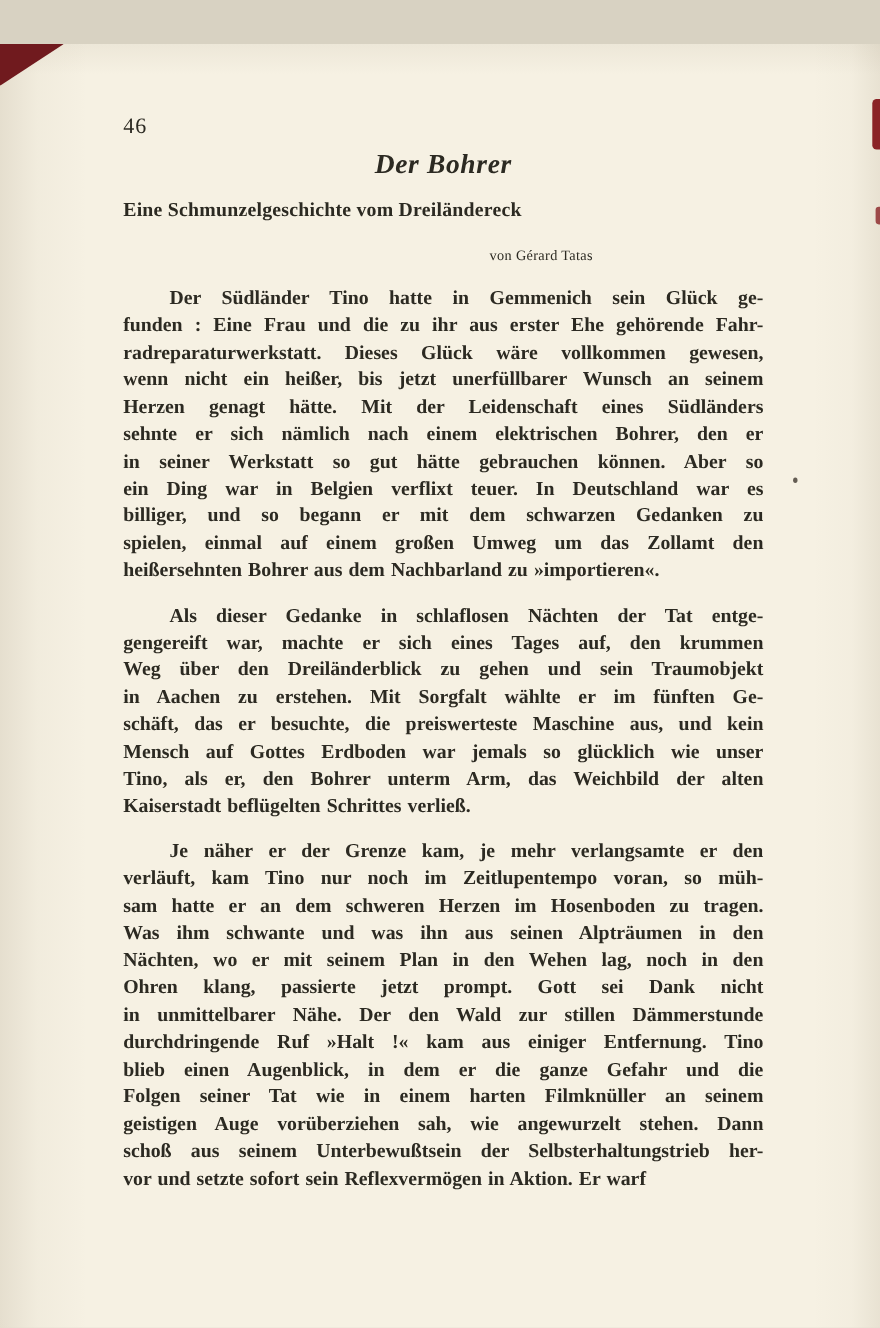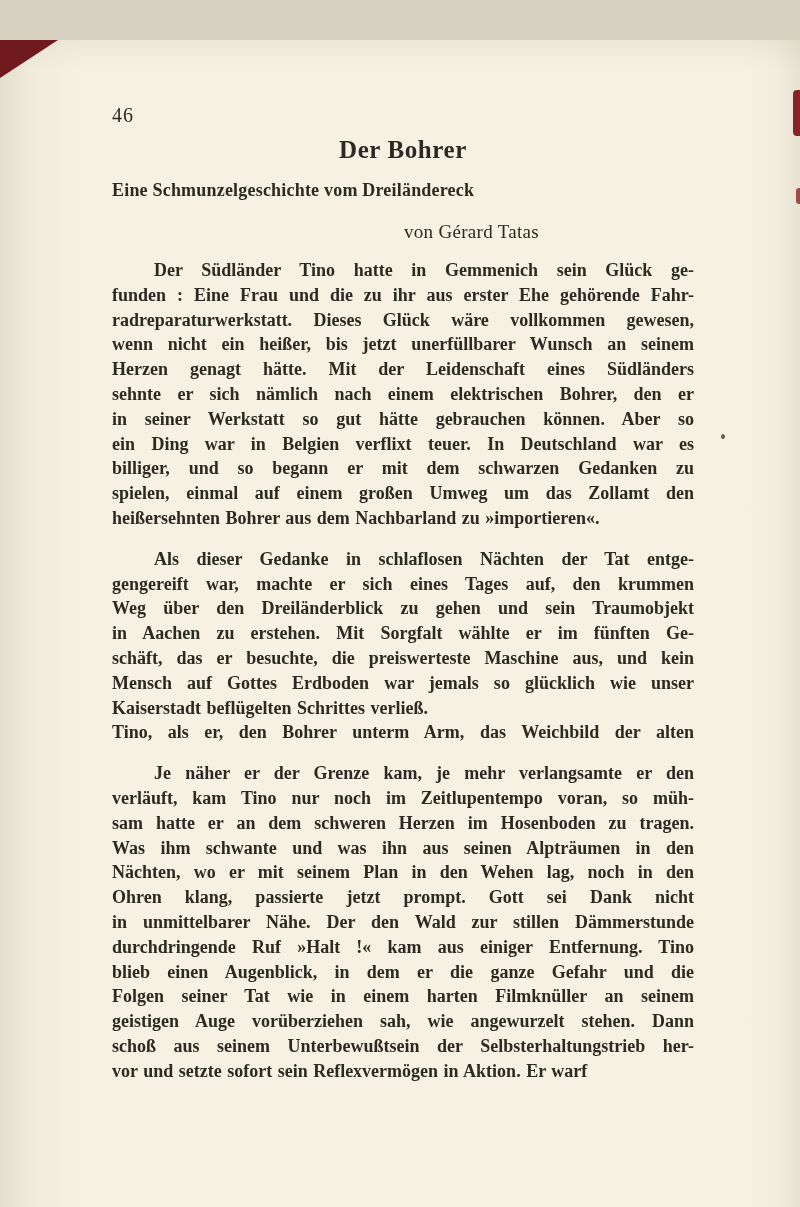--- a/index.html
+++ b/index.html
@@ -42,34 +42,35 @@
     letter-spacing: 1px;
   }
 
   .title {
     margin: 9px 0 0 0;
     text-align: center;
     font-size: 25px;
     line-height: 28px;
     font-weight: bold;
     letter-spacing: 0.6px;
+    font-style: italic;
   }
 
   .subtitle {
     margin: 15px 0 0 0;
     text-align: left;
     font-size: 18px;
     line-height: 22px;
     font-weight: bold;
     letter-spacing: 0.2px;
   }
 
   .byline {
     margin-top: 20px;
-    font-size: 19px;
+    font-size: 13px;
     line-height: 22px;
     text-align: right;
     padding-right: 155px;
     letter-spacing: 0.3px;
   }
 
   .body-text { margin-top: 15px; font-weight: bold; }
 
   .para { font-size: 18px; line-height: 24.8px; }
   .para + .para { margin-top: 16px; }
@@ -146,22 +147,22 @@
           <div class="line">spielen, einmal auf einem großen Umweg um das Zollamt den</div>
           <div class="line last">heißersehnten Bohrer aus dem Nachbarland zu »importieren«.</div>
         </div>
       <div class="para">
           <div class="line first">Als dieser Gedanke in schlaflosen Nächten der Tat entge-</div>
           <div class="line">gengereift war, machte er sich eines Tages auf, den krummen</div>
           <div class="line">Weg über den Dreiländerblick zu gehen und sein Traumobjekt</div>
           <div class="line">in Aachen zu erstehen. Mit Sorgfalt wählte er im fünften Ge-</div>
           <div class="line">schäft, das er besuchte, die preiswerteste Maschine aus, und kein</div>
           <div class="line">Mensch auf Gottes Erdboden war jemals so glücklich wie unser</div>
+          <div class="line">Tino, als er, den Bohrer unterm Arm, das Weichbild der alten</div>
           <div class="line last">Kaiserstadt beflügelten Schrittes verließ.</div>
-          <div class="line">Tino, als er, den Bohrer unterm Arm, das Weichbild der alten</div>
         </div>
       <div class="para">
           <div class="line first">Je näher er der Grenze kam, je mehr verlangsamte er den</div>
           <div class="line">verläuft, kam Tino nur noch im Zeitlupentempo voran, so müh-</div>
           <div class="line">sam hatte er an dem schweren Herzen im Hosenboden zu tragen.</div>
           <div class="line">Was ihm schwante und was ihn aus seinen Alpträumen in den</div>
           <div class="line">Nächten, wo er mit seinem Plan in den Wehen lag, noch in den</div>
           <div class="line">Ohren klang, passierte jetzt prompt. Gott sei Dank nicht</div>
           <div class="line">in unmittelbarer Nähe. Der den Wald zur stillen Dämmerstunde</div>
           <div class="line">durchdringende Ruf »Halt !« kam aus einiger Entfernung. Tino</div>

